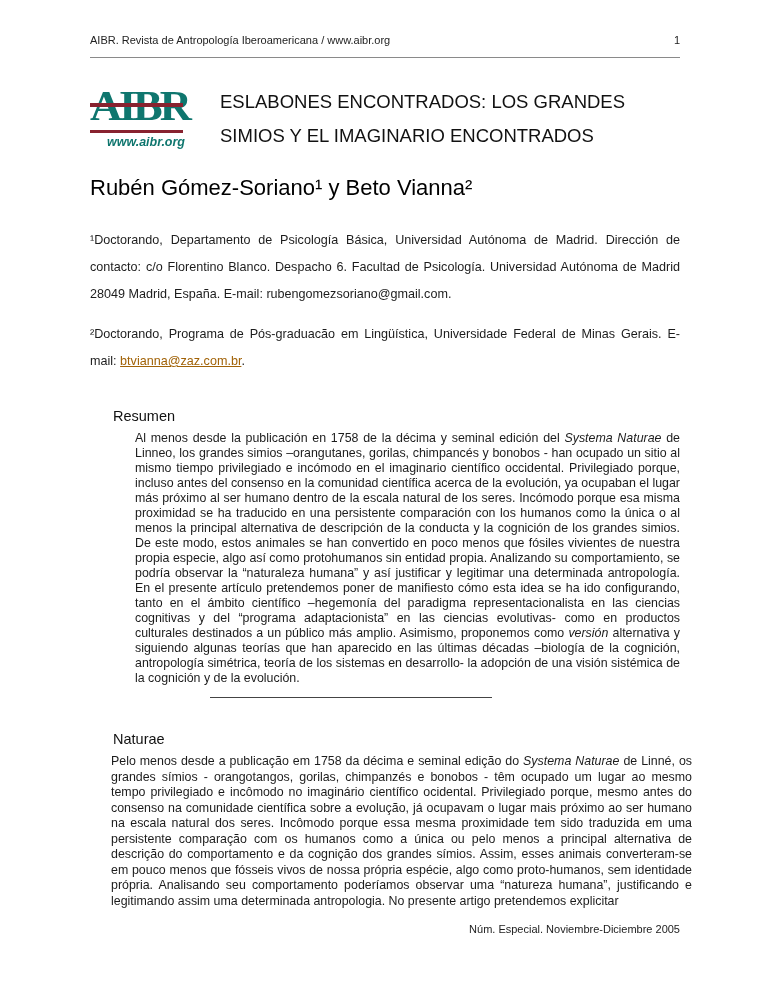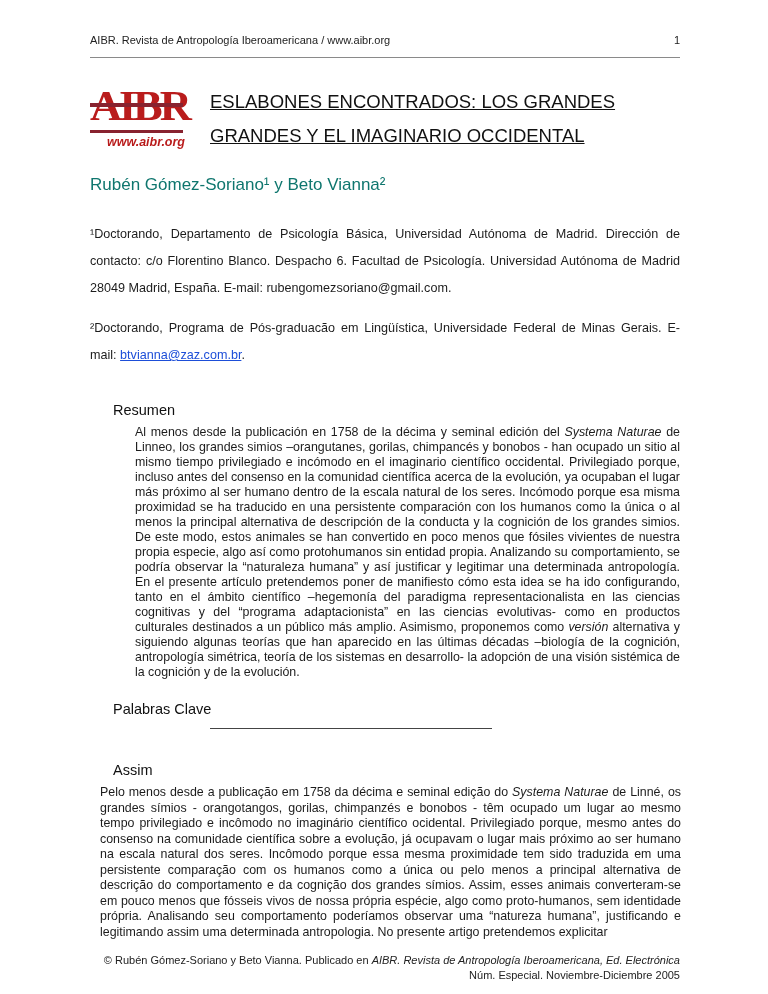--- a/index.html
+++ b/index.html
@@ -14,44 +14,44 @@
   }
   
   .hdr {
     display: flex; justify-content: space-between; align-items: flex-end;
     font-size: 11px; color: #222;
     padding-bottom: 11px;
     border-bottom: 1.5px solid #8a8a8a;
   }
   
   .masthead { display: flex; margin-top: 26px; }
-  .logo { width: 120px; flex: 0 0 120px; color: #b91c1c; }
+  .logo { width: 120px; flex: 0 0 120px; color: #0f766e; }
   .logo .wordmark-wrap { position: relative; display: inline-block; padding-bottom: 2px; border-bottom: 3px solid #88222f; }
   .logo .wordmark {
     font-family: "Liberation Serif", serif;
     font-weight: bold; font-size: 42px; line-height: 44px;
     letter-spacing: -3px; display: block; transform: scaleX(1.06); transform-origin: left;
   }
   .logo .crossbar { position: absolute; left: 0; right: 0; top: 19px; height: 4px; background: #88222f; }
   .logo .url { display: block; font-size: 12.5px; font-weight: bold; font-style: italic; text-align: center; margin-top: 2px; width: 112px; }
-  .title { margin-top: 1px; font-size: 18.5px; line-height: 34px; color: #111; text-decoration: underline; }
+  .title { margin-left: 10px; margin-top: 1px; font-size: 18.5px; line-height: 34px; color: #111; }
   
-  .authors { margin-top: 22px; font-size: 17px; color: #0f766e; }
+  .authors { margin-top: 22px; font-size: 22px; color: #000000; }
   
   .aff { margin-top: 26px; font-size: 12.6px; line-height: 27px; text-align: justify; }
   .aff + .aff { margin-top: 13px; }
-  .link { text-decoration: underline; color: #1d4ed8; }
+  .link { text-decoration: underline; color: #a16207; }
   
   .sect-h { font-size: 14.5px; color: #111; margin-left: 23px; }
   .abstract { margin-left: 45px; width: 545px; font-size: 12.4px; line-height: 15px; text-align: justify; margin-top: 7px; }
   .kw { margin-left: 45px; font-size: 12.4px; margin-top: 9px; }
   .mt-lg { margin-top: 33px; }
   .mt-md { margin-top: 21px; }
   .rule { margin-top: 11px; margin-left: 120px; width: 282px; border-top: 1px solid #444; height: 0; }
-  .resumo-p { margin-left: 10px; width: 581px; font-size: 12.4px; line-height: 15.5px; text-align: justify; margin-top: 7px; }
+  .resumo-p { margin-left: 21px; width: 581px; font-size: 12.4px; line-height: 15.5px; text-align: justify; margin-top: 7px; }
   .it { font-style: italic; }
   
   .ftr { margin-top: 13px; text-align: right; font-size: 11px; line-height: 14.5px; color: #222; }
 </style>
 </head>
 <body>
 
 <div class="page">
 
   <div class="hdr">
@@ -62,39 +62,37 @@
   <div class="masthead">
     <div class="logo">
       <span class="wordmark-wrap">
         <span class="wordmark">AIBR</span>
         <span class="crossbar"></span>
       </span>
       <span class="url">www.aibr.org</span>
     </div>
     <div class="title">
       <div>ESLABONES ENCONTRADOS: LOS GRANDES</div>
-      <div>GRANDES Y EL IMAGINARIO OCCIDENTAL</div>
+      <div>SIMIOS Y EL IMAGINARIO ENCONTRADOS</div>
     </div>
   </div>
 
   <div class="authors">Rubén Gómez-Soriano¹ y Beto Vianna²</div>
 
   <p class="aff">¹Doctorando, Departamento de Psicología Básica, Universidad Autónoma de Madrid. Dirección de contacto: c/o Florentino Blanco. Despacho 6. Facultad de Psicología. Universidad Autónoma de Madrid 28049 Madrid, España. E-mail: rubengomezsoriano@gmail.com.</p>
 
   <p class="aff"><span>²Doctorando, Programa de Pós-graduacão em Lingüística, Universidade Federal de Minas Gerais. E-mail: </span><span class="link">btvianna@zaz.com.br</span><span>.</span></p>
 
   <div class="sect-h mt-lg">Resumen</div>
   <p class="abstract"><span>Al menos desde la publicación en 1758 de la décima y seminal edición del </span><span class="it">Systema Naturae</span><span> de Linneo, los grandes simios –orangutanes, gorilas, chimpancés y bonobos - han ocupado un sitio al mismo tiempo privilegiado e incómodo en el imaginario científico occidental. Privilegiado porque, incluso antes del consenso en la comunidad científica acerca de la evolución, ya ocupaban el lugar más próximo al ser humano dentro de la escala natural de los seres. Incómodo porque esa misma proximidad se ha traducido en una persistente comparación con los humanos como la única o al menos la principal alternativa de descripción de la conducta y la cognición de los grandes simios. De este modo, estos animales se han convertido en poco menos que fósiles vivientes de nuestra propia especie, algo así como protohumanos sin entidad propia. Analizando su comportamiento, se podría observar la “naturaleza humana” y así justificar y legitimar una determinada antropología. En el presente artículo pretendemos poner de manifiesto cómo esta idea se ha ido configurando, tanto en el ámbito científico –hegemonía del paradigma representacionalista en las ciencias cognitivas y del “programa adaptacionista” en las ciencias evolutivas- como en productos culturales destinados a un público más amplio. Asimismo, proponemos como </span><span class="it">versión</span><span> alternativa y siguiendo algunas teorías que han aparecido en las últimas décadas –biología de la cognición, antropología simétrica, teoría de los sistemas en desarrollo- la adopción de una visión sistémica de la cognición y de la evolución.</span></p>
 
-  <div class="sect-h mt-md">Palabras Clave</div>
 
   <div class="rule"></div>
 
-  <div class="sect-h mt-lg">Assim</div>
+  <div class="sect-h mt-lg">Naturae</div>
   <p class="resumo-p"><span>Pelo menos desde a publicação em 1758 da décima e seminal edição do </span><span class="it">Systema Naturae</span><span> de Linné, os grandes símios - orangotangos, gorilas, chimpanzés e bonobos - têm ocupado um lugar ao mesmo tempo privilegiado e incômodo no imaginário científico ocidental. Privilegiado porque, mesmo antes do consenso na comunidade científica sobre a evolução, já ocupavam o lugar mais próximo ao ser humano na escala natural dos seres. Incômodo porque essa mesma proximidade tem sido traduzida em uma persistente comparação com os humanos como a única ou pelo menos a principal alternativa de descrição do comportamento e da cognição dos grandes símios. Assim, esses animais converteram-se em pouco menos que fósseis vivos de nossa própria espécie, algo como proto-humanos, sem identidade própria. Analisando seu comportamento poderíamos observar uma “natureza humana”, justificando e legitimando assim uma determinada antropologia. No presente artigo pretendemos explicitar</span></p>
 
   <div class="ftr">
-    <div><span>© Rubén Gómez-Soriano y Beto Vianna. Publicado en </span><span class="it">AIBR. Revista de Antropología Iberoamericana, Ed. Electrónica</span></div>
     <div>Núm. Especial. Noviembre-Diciembre 2005</div>
 
   </div>
 
 </div>
 
 </body></html>

